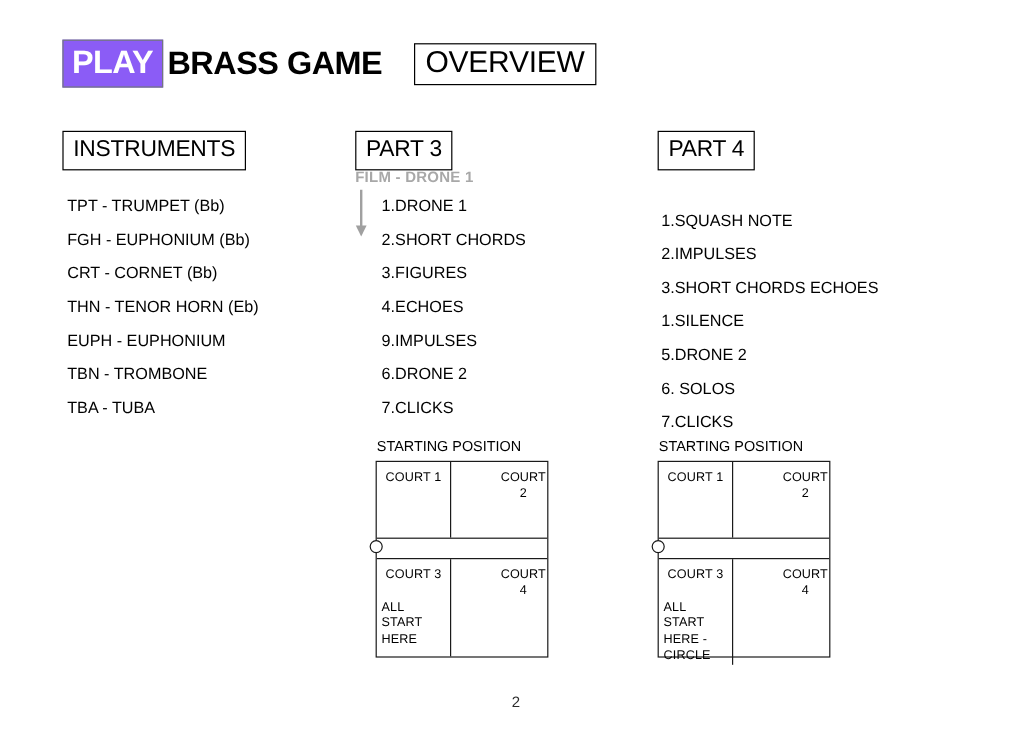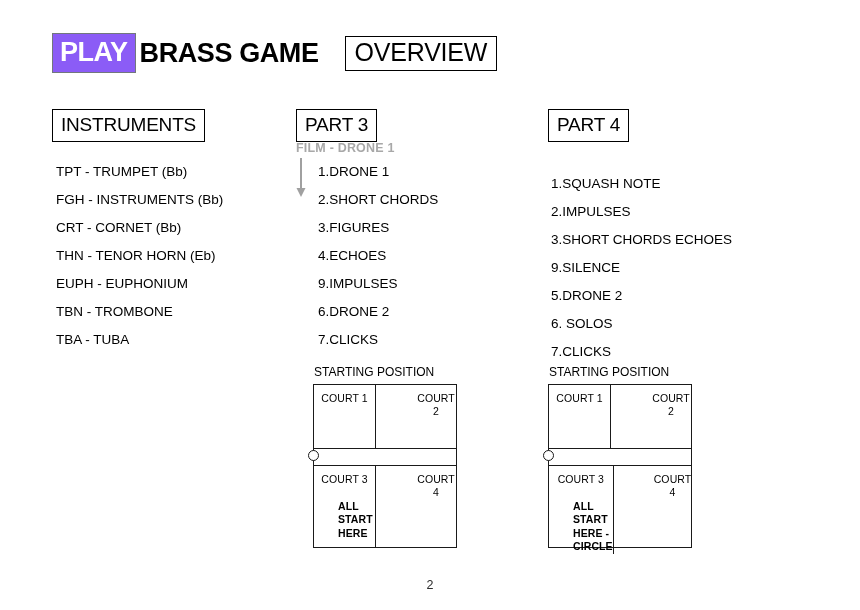--- a/index.html
+++ b/index.html
@@ -145,24 +145,24 @@
   .court-cell.right { flex: 1 1 auto; }
 
   .court-name {
     font-size: 10.5px;
     text-align: center;
     letter-spacing: 0.1px;
     line-height: 1.2;
   }
   .start-note {
     font-size: 10.5px;
-    font-weight: bold;
+    font-weight: normal;
     line-height: 13.5px;
     margin-top: 14px;
-    margin-left: 24px;
+    margin-left: 4px;
     letter-spacing: 0.1px;
   }
   .start-marker {
     position: absolute;
     left: -6px;
     top: 1px;
     width: 11px;
     height: 11px;
     border: 1.4px solid #1a1a1a;
     border-radius: 50%;
@@ -189,21 +189,21 @@
   <div class="header">
     <div class="play-badge">PLAY</div>
     <div class="brass-title">BRASS GAME</div>
     <div class="overview-box">OVERVIEW</div>
   </div>
 
   <div class="section-box" id="box-instruments">INSTRUMENTS</div>
 
   <div class="list" id="list-instruments">
     <div class="row">TPT - TRUMPET (Bb)</div>
-    <div class="row">FGH - INSTRUMENTS (Bb)</div>
+    <div class="row">FGH - EUPHONIUM (Bb)</div>
     <div class="row">CRT - CORNET (Bb)</div>
     <div class="row">THN - TENOR HORN (Eb)</div>
     <div class="row">EUPH - EUPHONIUM</div>
     <div class="row">TBN - TROMBONE</div>
     <div class="row">TBA - TUBA</div>
   </div>
 
   <div class="section-box" id="box-part3">PART 3</div>
 
   <div class="film-note">FILM - DRONE 1</div>
@@ -247,21 +247,21 @@
       </div>
     </div>
   </div>
 
   <div class="section-box" id="box-part4">PART 4</div>
 
   <div class="list" id="list-part4">
     <div class="row">1.SQUASH NOTE</div>
     <div class="row">2.IMPULSES</div>
     <div class="row">3.SHORT CHORDS ECHOES</div>
-    <div class="row">9.SILENCE</div>
+    <div class="row">1.SILENCE</div>
     <div class="row">5.DRONE 2</div>
     <div class="row">6. SOLOS</div>
     <div class="row">7.CLICKS</div>
   </div>
 
   <div class="sp-label" id="sp-label-4">STARTING POSITION</div>
 
   <div class="court-grid" id="grid-4">
     <div class="court-row top">
       <div class="court-cell left">

